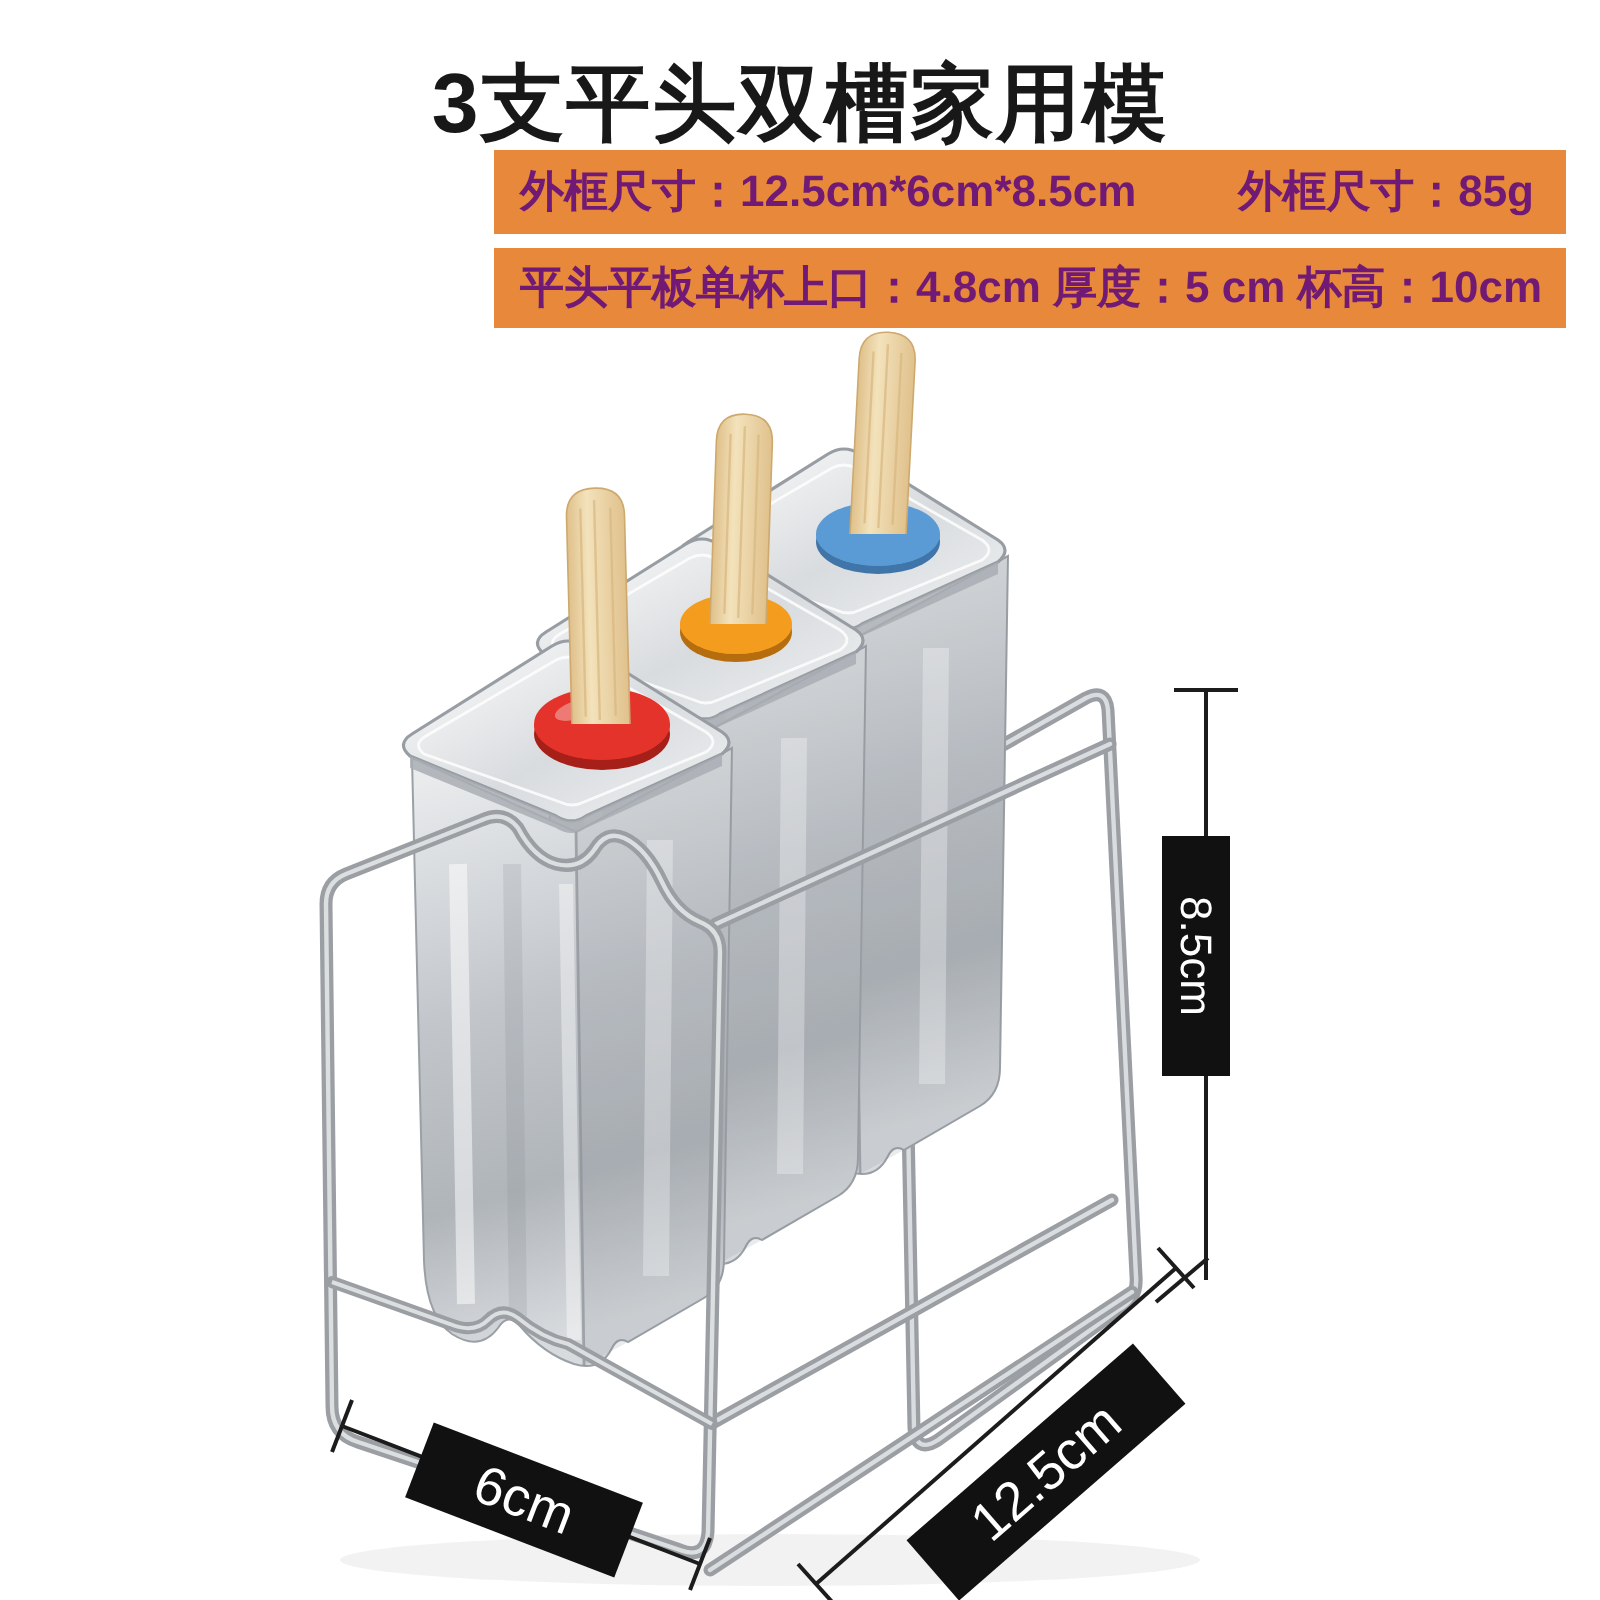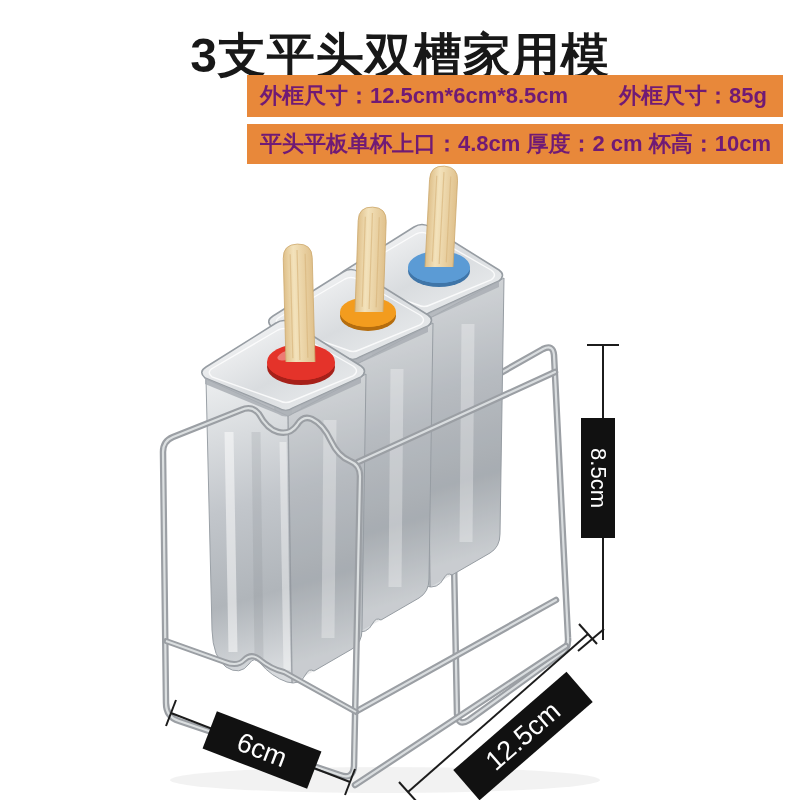--- a/index.html
+++ b/index.html
@@ -2,21 +2,21 @@
 <html><head>
 <meta charset="utf-8">
 <style>
   html,body{margin:0;padding:0;}
   body{
     width:800px;height:800px;background:#ffffff;position:relative;overflow:hidden;
     font-family:"Liberation Sans","DejaVu Sans",sans-serif;
   }
   .title{
     position:absolute;left:0;top:24px;width:800px;text-align:center;
-    font-size:48px;font-weight:700;color:#181818;letter-spacing:1px;
+    font-size:42px;font-weight:700;color:#181818;letter-spacing:1px;
   }
   .spec-bar{
     position:absolute;left:247px;width:536px;background:#e8883a;
     color:#701a75;font-weight:700;font-size:22px;
     display:flex;align-items:center;box-sizing:border-box;
     padding:0 16px 0 13px;white-space:nowrap;
   }
   .spec-bar.one{top:75px;height:42px;justify-content:space-between;}
   .spec-bar.two{top:124px;height:40px;}
   .stage{position:absolute;left:0;top:0;width:800px;height:800px;}
@@ -26,21 +26,21 @@
 <body>
 
 <div class="title">3支平头双槽家用模</div>
 
 <div class="spec-bar one">
   <span>外框尺寸：12.5cm*6cm*8.5cm</span>
   <span>外框尺寸：85g</span>
 </div>
 
 <div class="spec-bar two">
-  <span>平头平板单杯上口：4.8cm 厚度：2 cm 杯高：10cm</span>
+  <span>平头平板单杯上口：4.8cm 厚度：5 cm 杯高：10cm</span>
 </div>
 
 <svg class="stage" viewBox="0 0 800 800" aria-label="popsicle mold set photo">
   <defs>
     <linearGradient id="gLid" x1="0" y1="0" x2="1" y2="1">
       <stop offset="0" stop-color="#fdfdfd"></stop>
       <stop offset="0.55" stop-color="#d9dcdf"></stop>
       <stop offset="1" stop-color="#eff1f2"></stop>
     </linearGradient>
     <linearGradient id="gBody" x1="0" y1="0" x2="0.15" y2="1">

